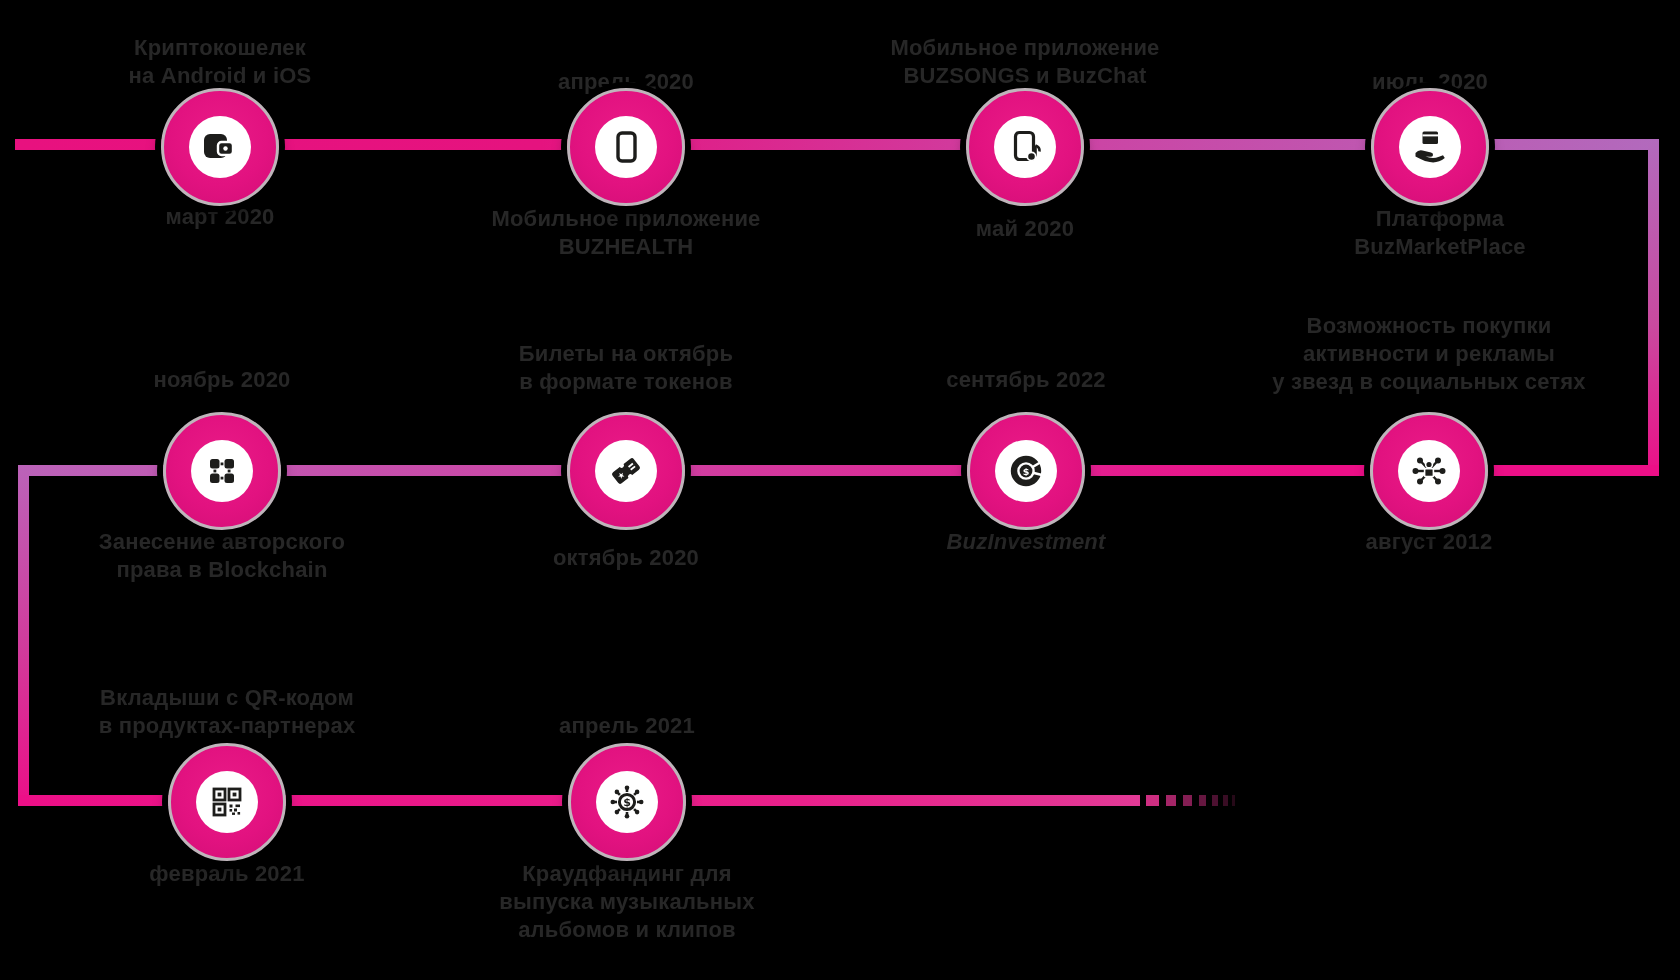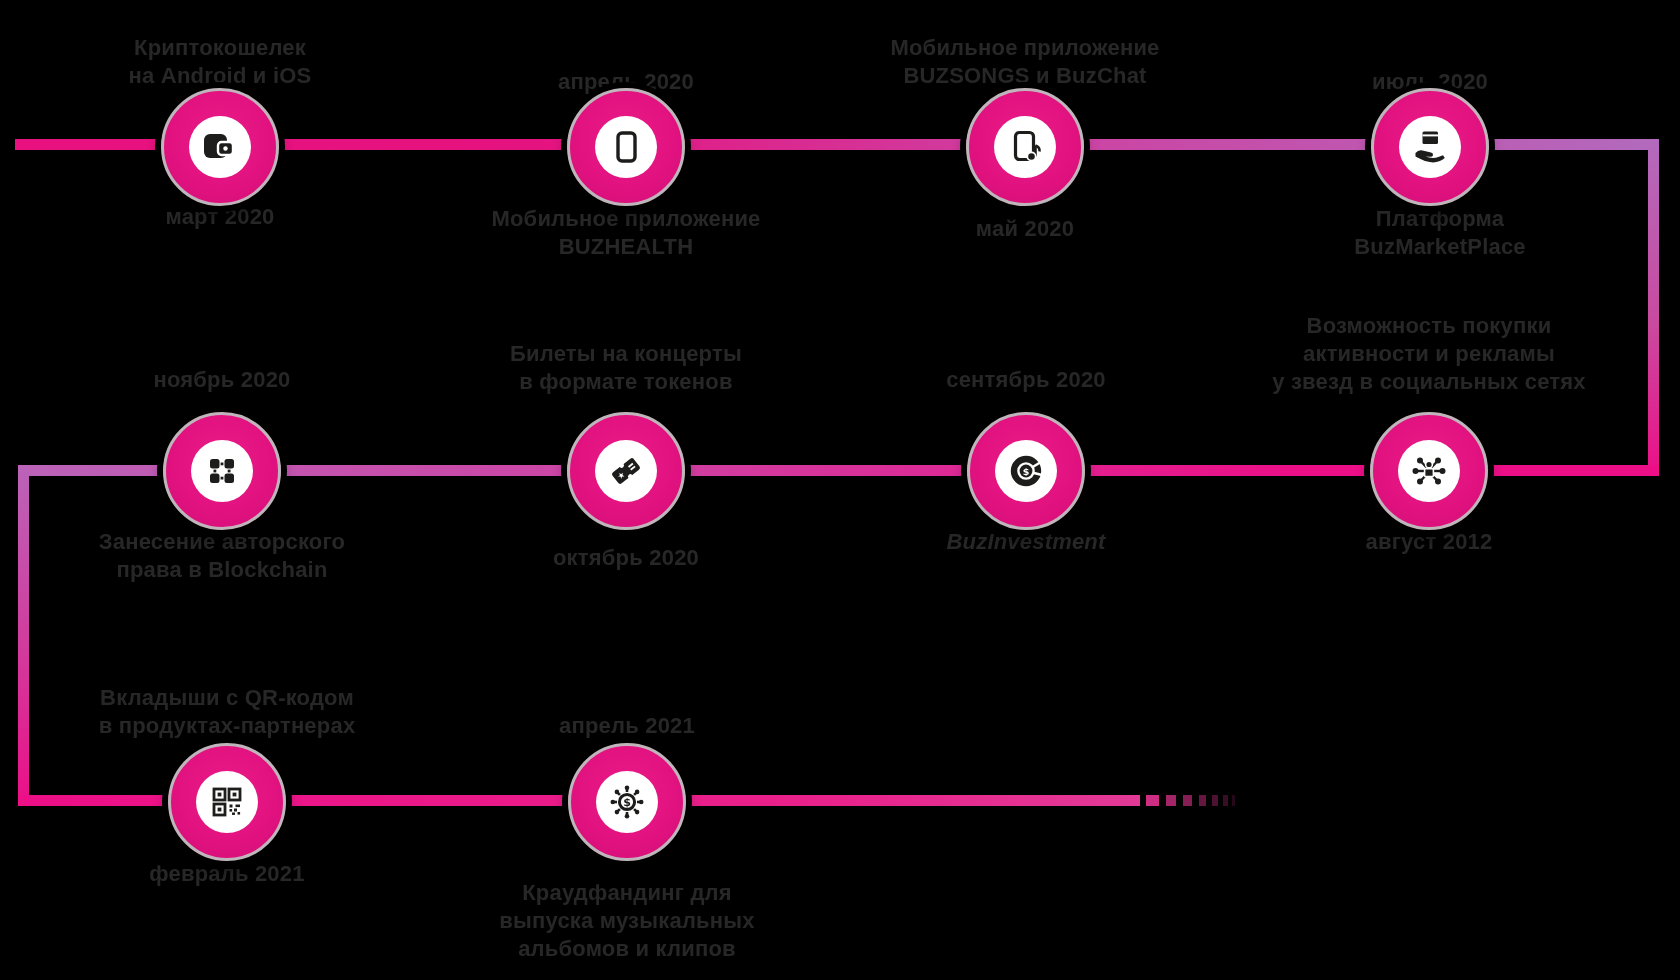--- a/index.html
+++ b/index.html
@@ -136,35 +136,35 @@
         <circle cx="11" cy="30.5" r="3"></circle>
           <circle cx="29" cy="30.5" r="3"></circle>
         <circle cx="20" cy="13.5" r="3.4" stroke="#fff" stroke-width="1.6"></circle>
         <rect x="15.6" y="17.6" width="8.8" height="8" rx="1.2" stroke="#fff" stroke-width="1.6"></rect>
       </g>
     </svg>
   </div>
 </div>
 <div class="lbl" style="left:1429px;top:528px;">август 2012</div>
 
-<div class="lbl" style="left:1026px;top:366px;">сентябрь 2020</div>
+<div class="lbl" style="left:1026px;top:366px;">сентябрь 2022</div>
 <div class="tnode" style="left:1026px;top:471px;">
   <div class="tnode-inner">
     <svg width="40" height="40" viewBox="0 0 40 40">
       <circle cx="20" cy="20" r="12" fill="none" stroke="#1d1d1b" stroke-width="6.4"></circle>
       <line x1="20" y1="20" x2="35" y2="11" stroke="#fff" stroke-width="2.6"></line>
       <line x1="20" y1="20" x2="36" y2="24" stroke="#fff" stroke-width="2.6"></line>
       <circle cx="20" cy="20" r="6.4" fill="#1d1d1b"></circle>
       <text x="20" y="23.6" font-size="9.5" font-weight="bold" fill="#fff" text-anchor="middle" font-family="DejaVu Sans, sans-serif">$</text>
     </svg>
   </div>
 </div>
 <div class="lbl" style="left:1026px;top:528px;font-style:italic;">BuzInvestment</div>
 
-<div class="lbl" style="left:626px;top:340px;">Билеты на концерты
+<div class="lbl" style="left:626px;top:340px;">Билеты на октябрь
 в формате токенов</div>
 <div class="tnode" style="left:626px;top:471px;">
   <div class="tnode-inner">
     <svg width="40" height="40" viewBox="0 0 40 40">
       <g transform="rotate(-38 20 20)">
         <rect x="6.5" y="13" width="27" height="14" rx="2.5" fill="#1d1d1b"></rect>
         <circle cx="20" cy="13" r="2.3" fill="#fff"></circle>
         <circle cx="20" cy="27" r="2.3" fill="#fff"></circle>
         <text x="13.5" y="23.2" font-size="8" fill="#fff" text-anchor="middle" font-family="DejaVu Sans, sans-serif">★</text>
         <rect x="24.5" y="17.5" width="5.5" height="1.8" fill="#fff"></rect>
@@ -241,15 +241,15 @@
         <circle cx="20" cy="34.2" r="2.3"></circle>
           <circle cx="9.9" cy="30.1" r="2.3"></circle>
         <circle cx="5.8" cy="20" r="2.3"></circle>
           <circle cx="9.9" cy="9.9" r="2.3"></circle>
       </g>
       <circle cx="20" cy="20" r="7.6" fill="#fff" stroke="#1d1d1b" stroke-width="3"></circle>
       <text x="20" y="24.2" font-size="11" font-weight="bold" fill="#1d1d1b" text-anchor="middle" font-family="DejaVu Sans, sans-serif">$</text>
     </svg>
   </div>
 </div>
-<div class="lbl" style="left:627px;top:860px;margin-top:19px;">Краудфандинг для
+<div class="lbl" style="left:627px;top:860px;">Краудфандинг для
 выпуска музыкальных
 альбомов и клипов</div>
 
 </body></html>

